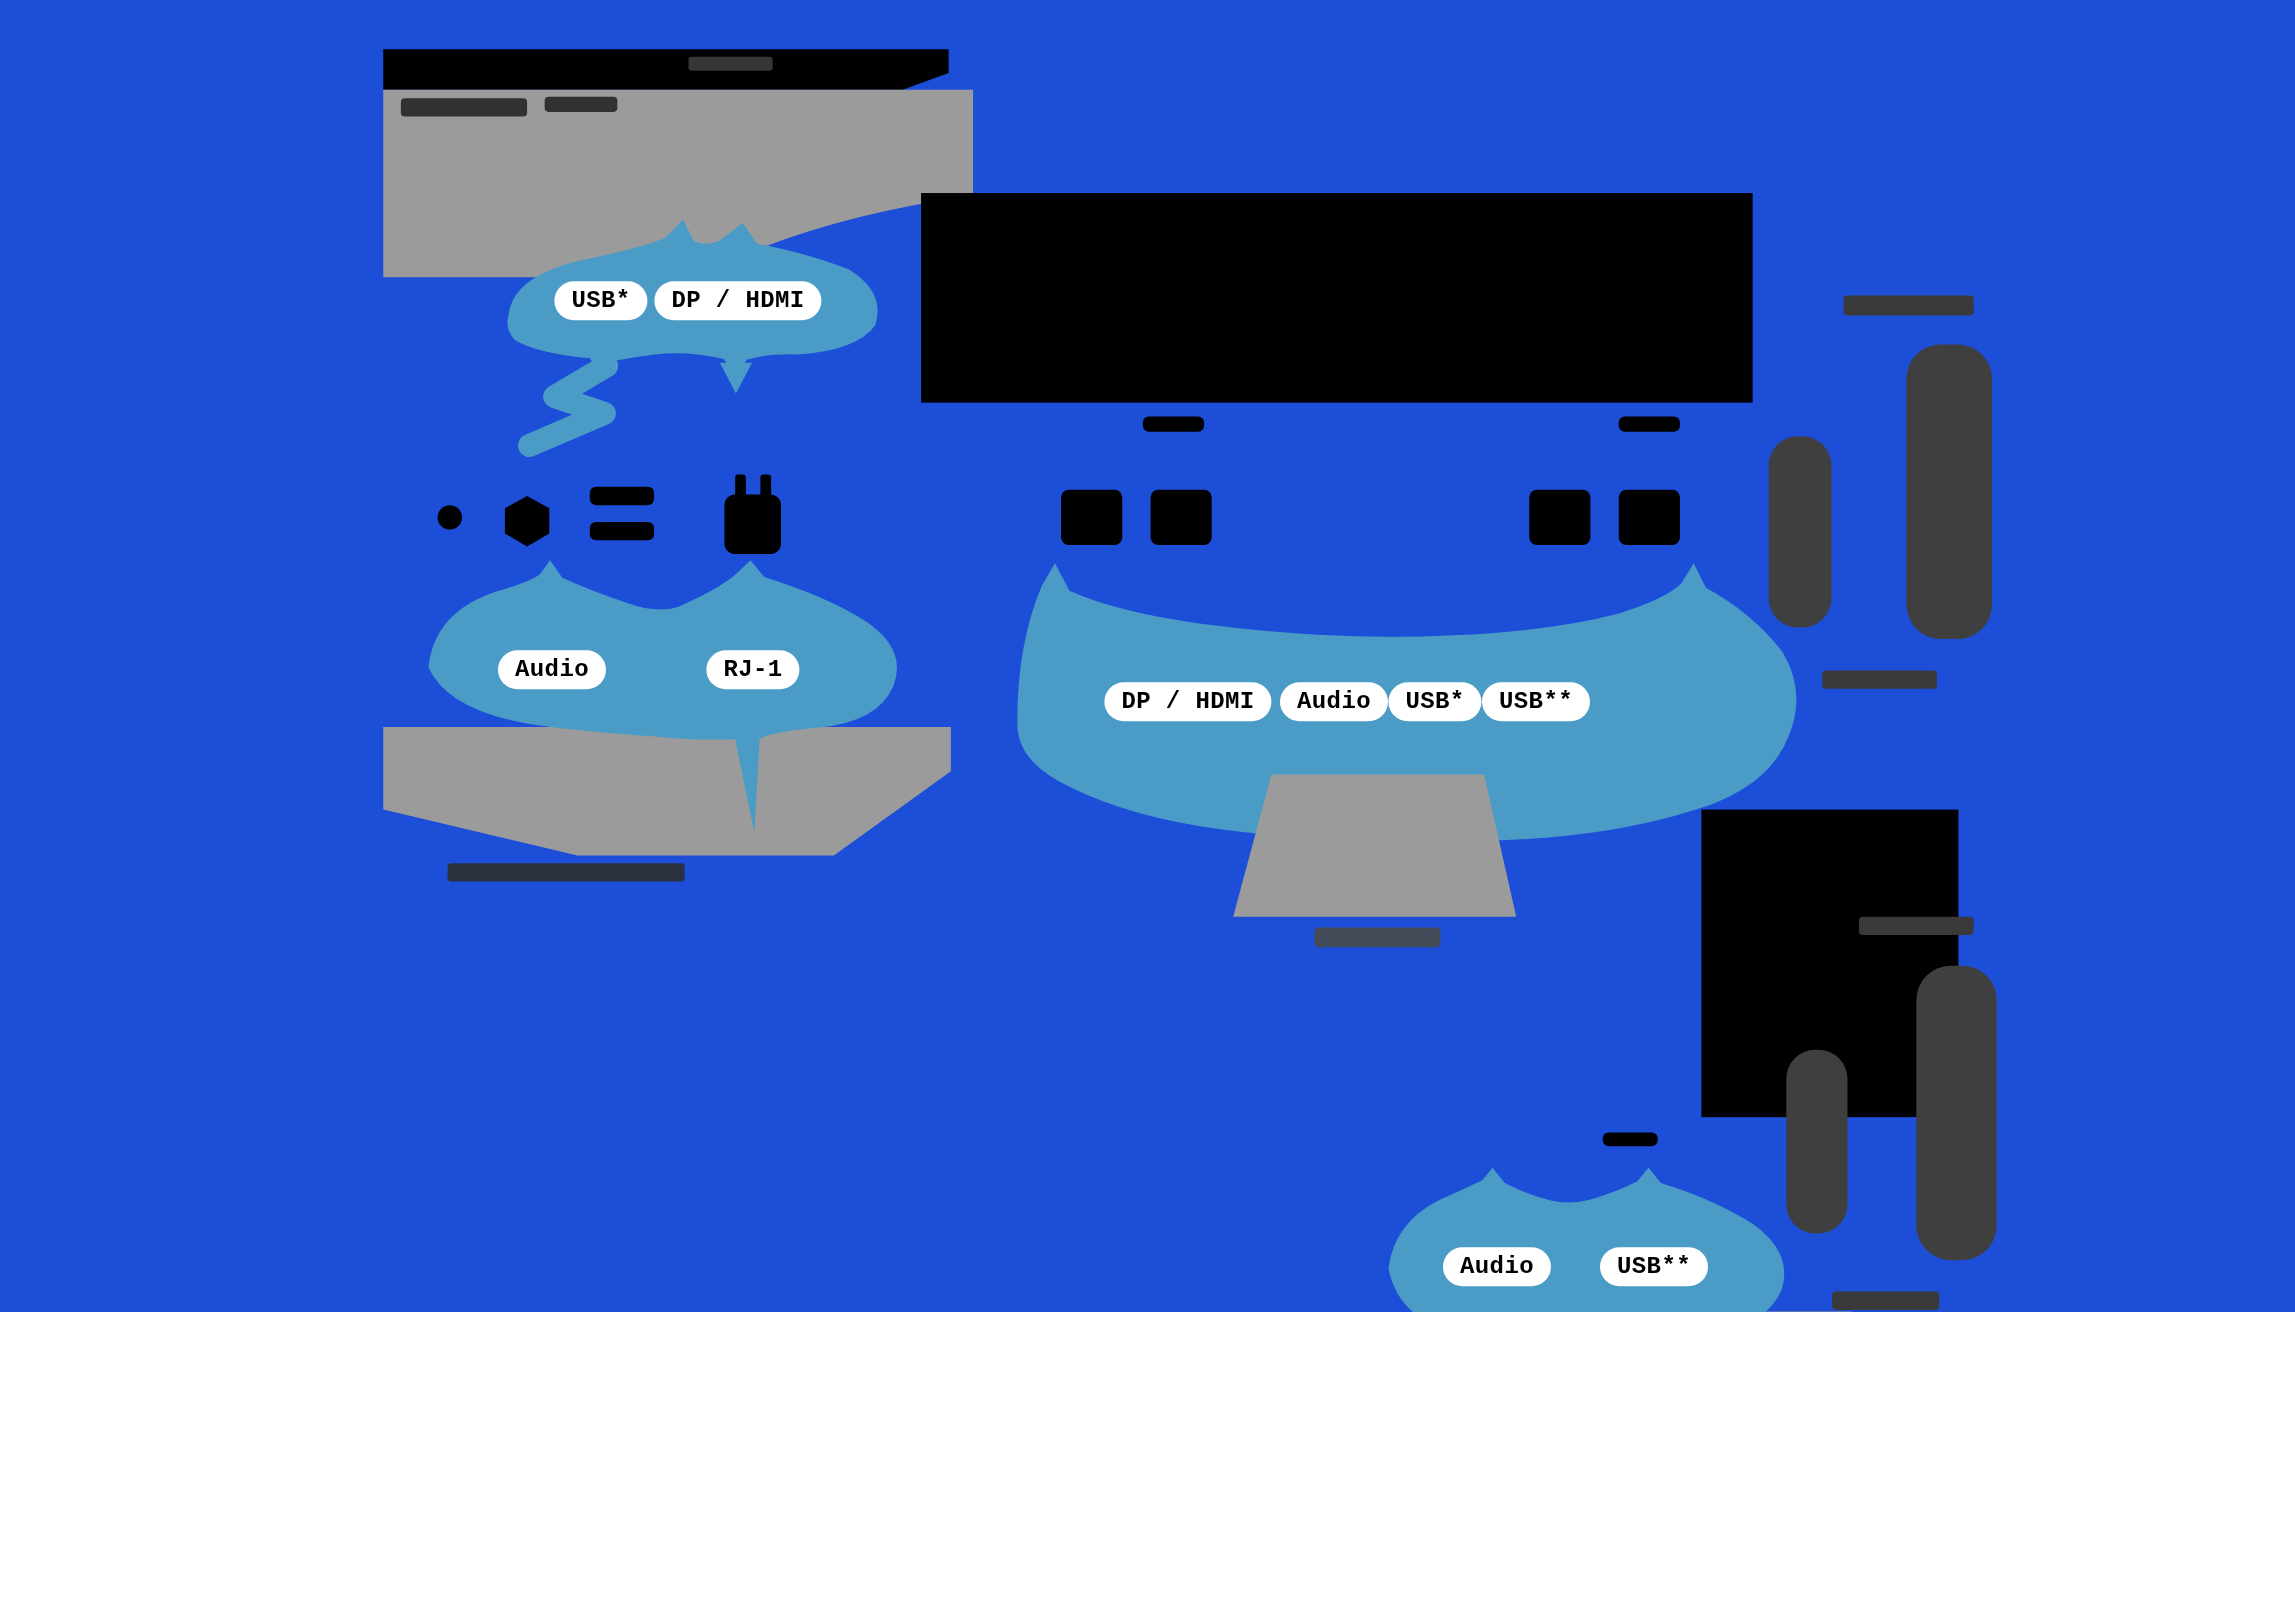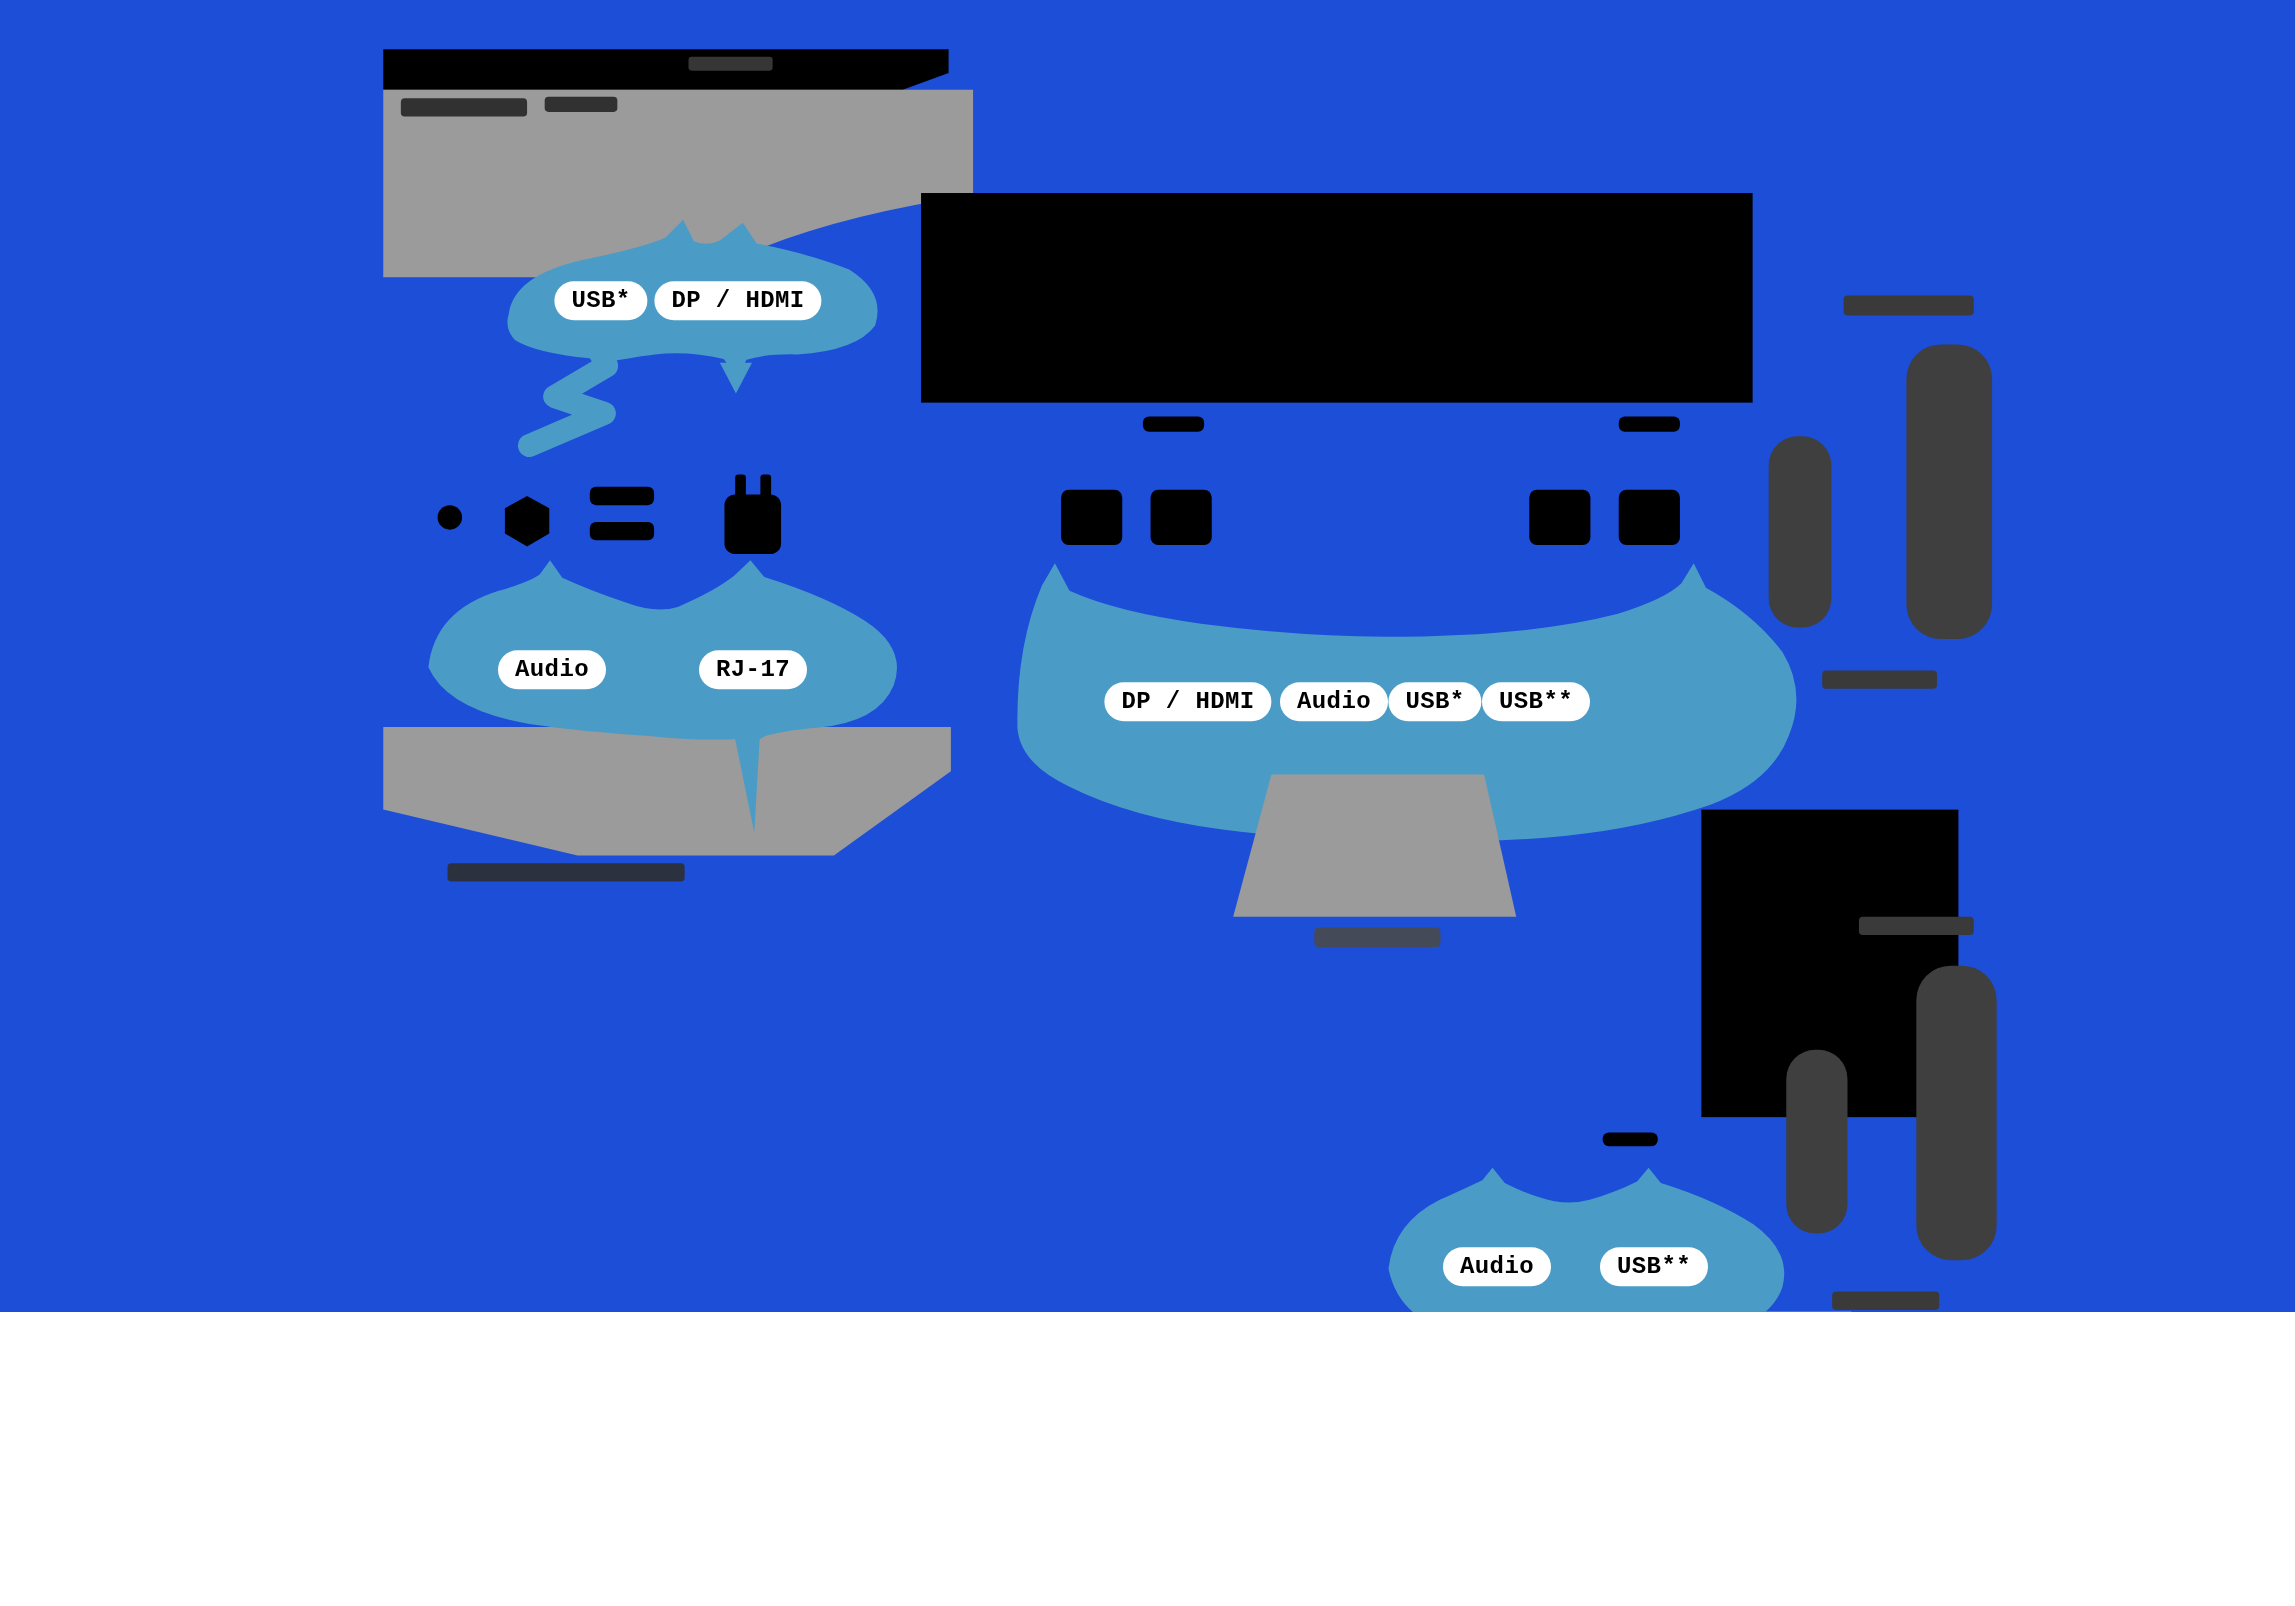--- a/index.html
+++ b/index.html
@@ -116,21 +116,21 @@
       <polygon points="1840,1952 2508,1952 2508,2062 1730,2062" fill="#000000"></polygon>
       <polygon points="501,1806 1032,1806 1168,2062 501,2062" fill="#000000"></polygon>
       <rect x="548" y="1816" width="320" height="24" rx="5" fill="#b9b9b9" opacity="0.55"></rect>
     </g>
   </svg>
 
   <div class="pill" style="left:601px;top:301px">USB*</div>
   <div class="pill" style="left:738px;top:301px">DP / HDMI</div>
 
   <div class="pill" style="left:552px;top:670px">Audio</div>
-  <div class="pill" style="left:753px;top:670px">RJ-17</div>
+  <div class="pill" style="left:753px;top:670px">RJ-1</div>
 
   <div class="pill" style="left:1188px;top:702px">DP / HDMI</div>
   <div class="pill" style="left:1334px;top:702px">Audio</div>
   <div class="pill" style="left:1435px;top:702px">USB*</div>
   <div class="pill" style="left:1536px;top:702px">USB**</div>
 
   <div class="pill" style="left:1497px;top:1267px">Audio</div>
   <div class="pill" style="left:1654px;top:1267px">USB**</div>
 
 </div>

